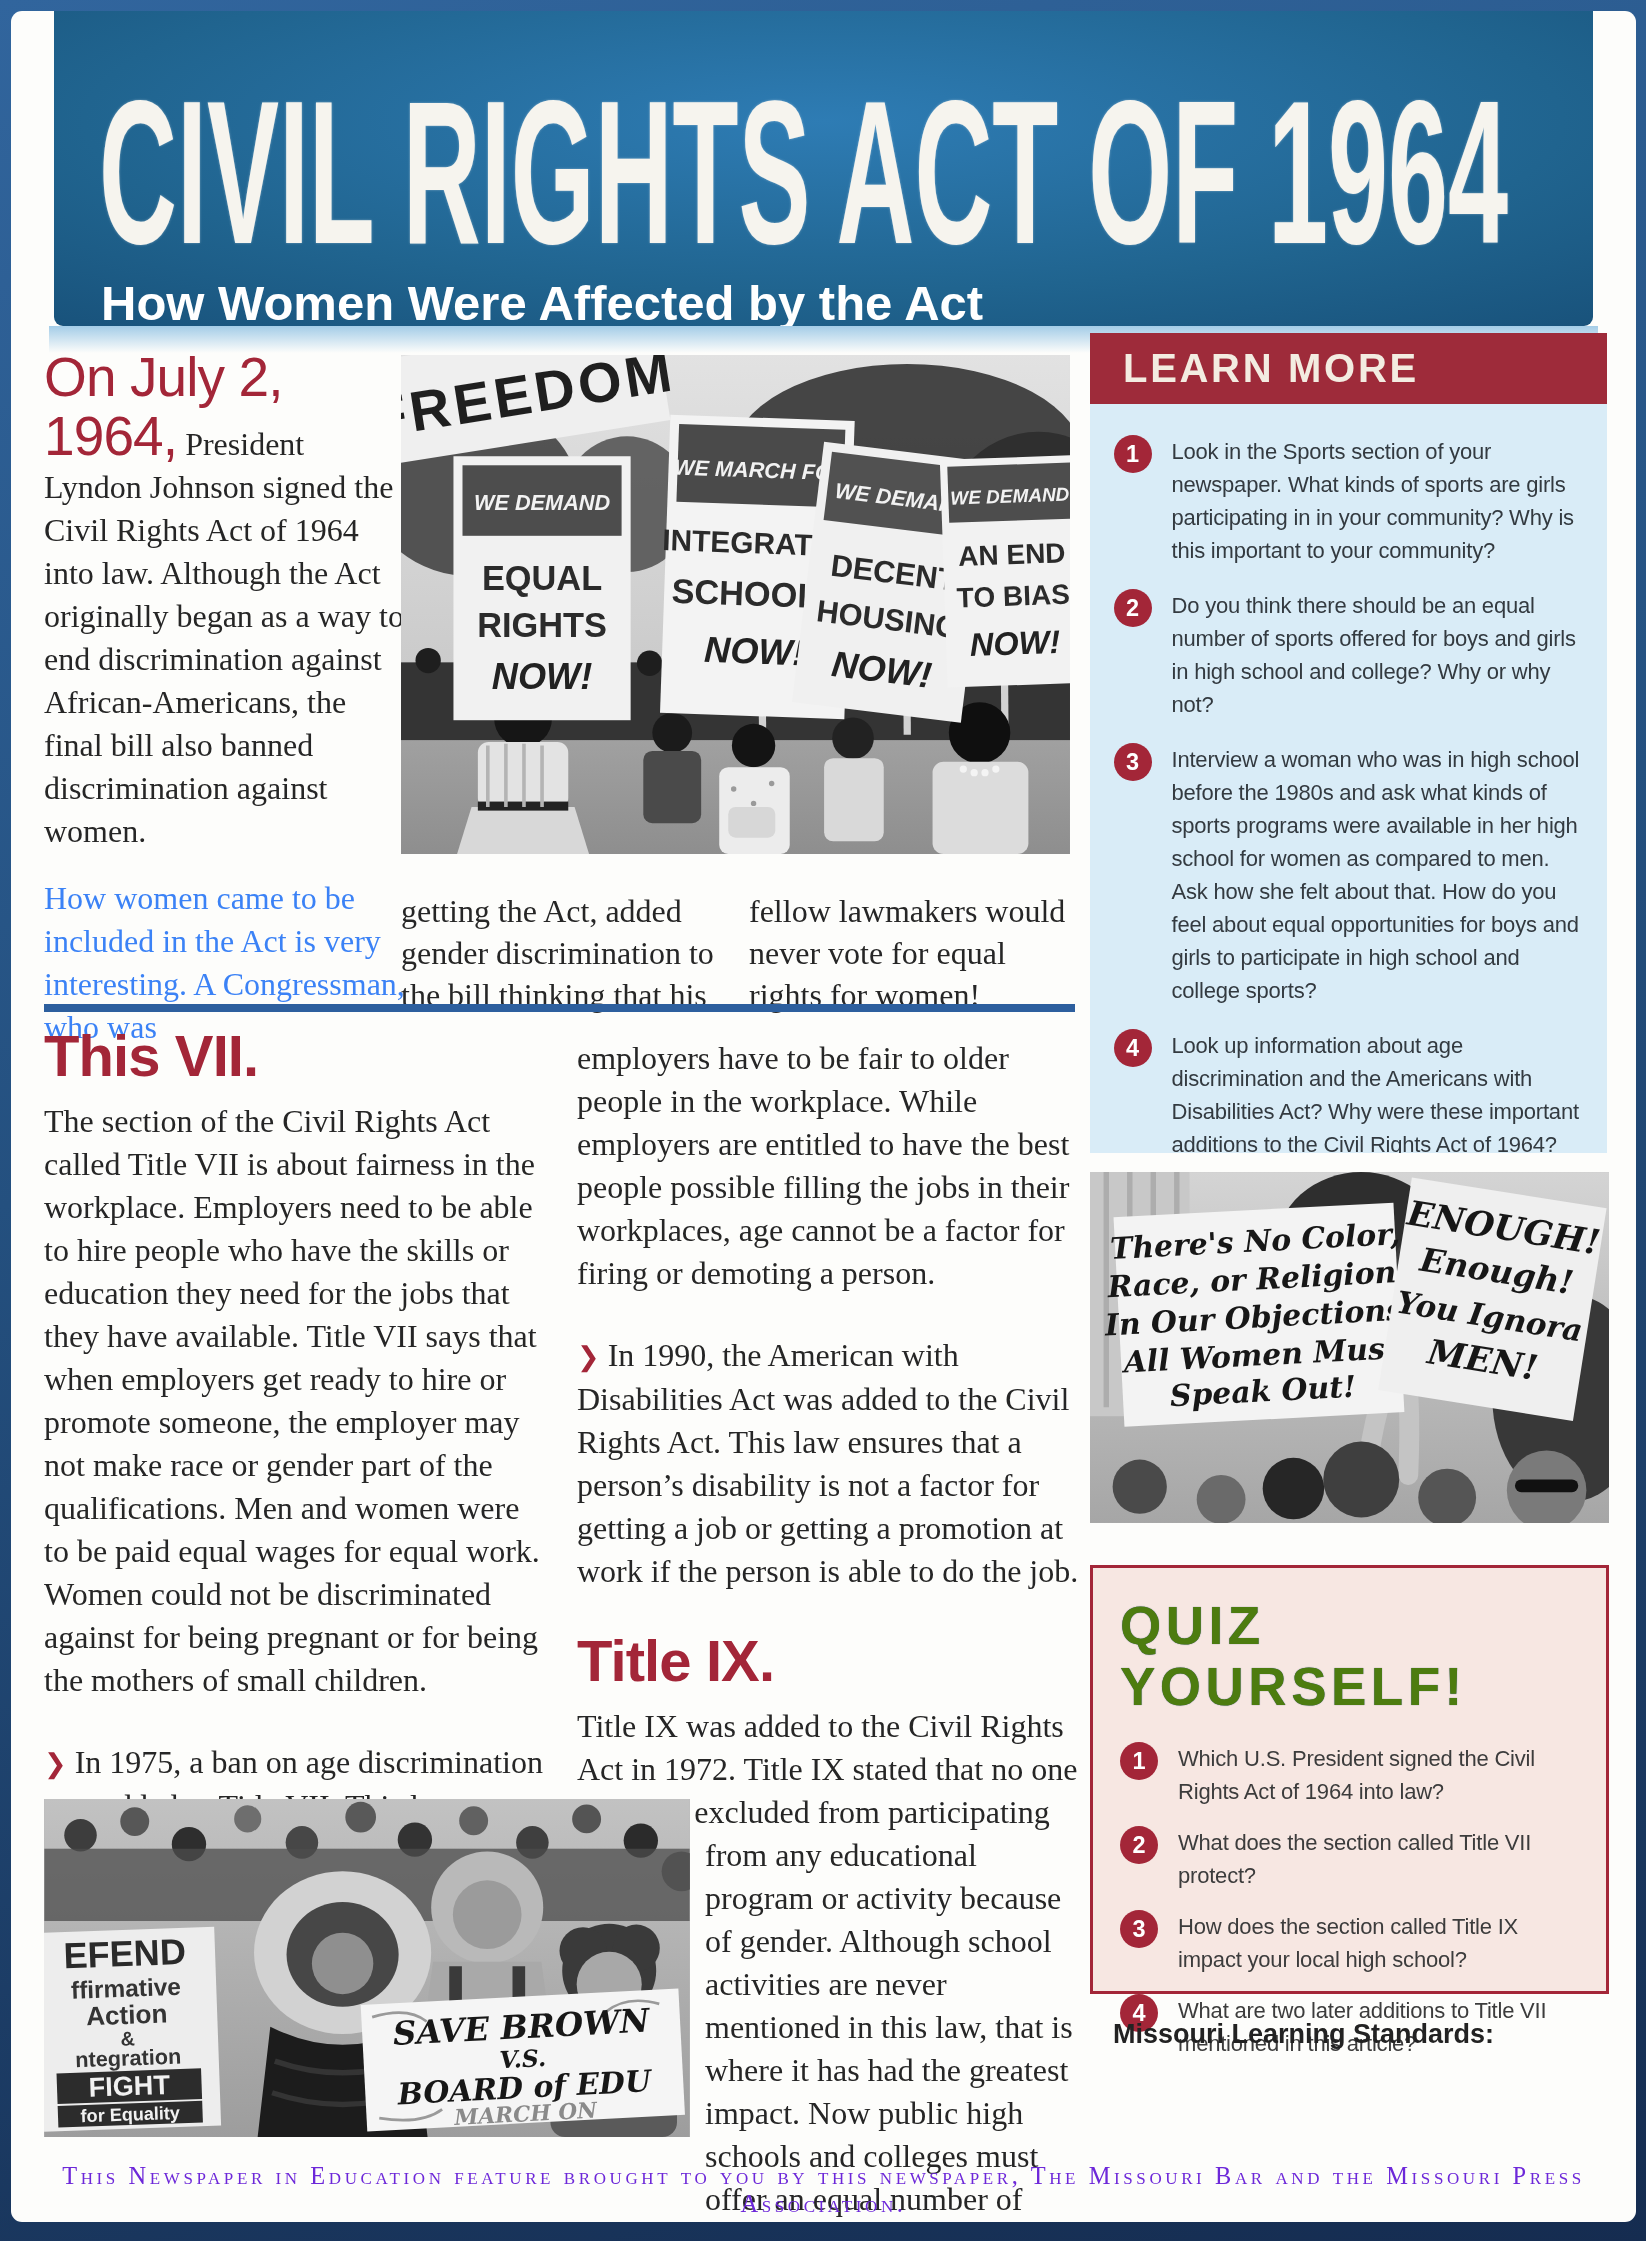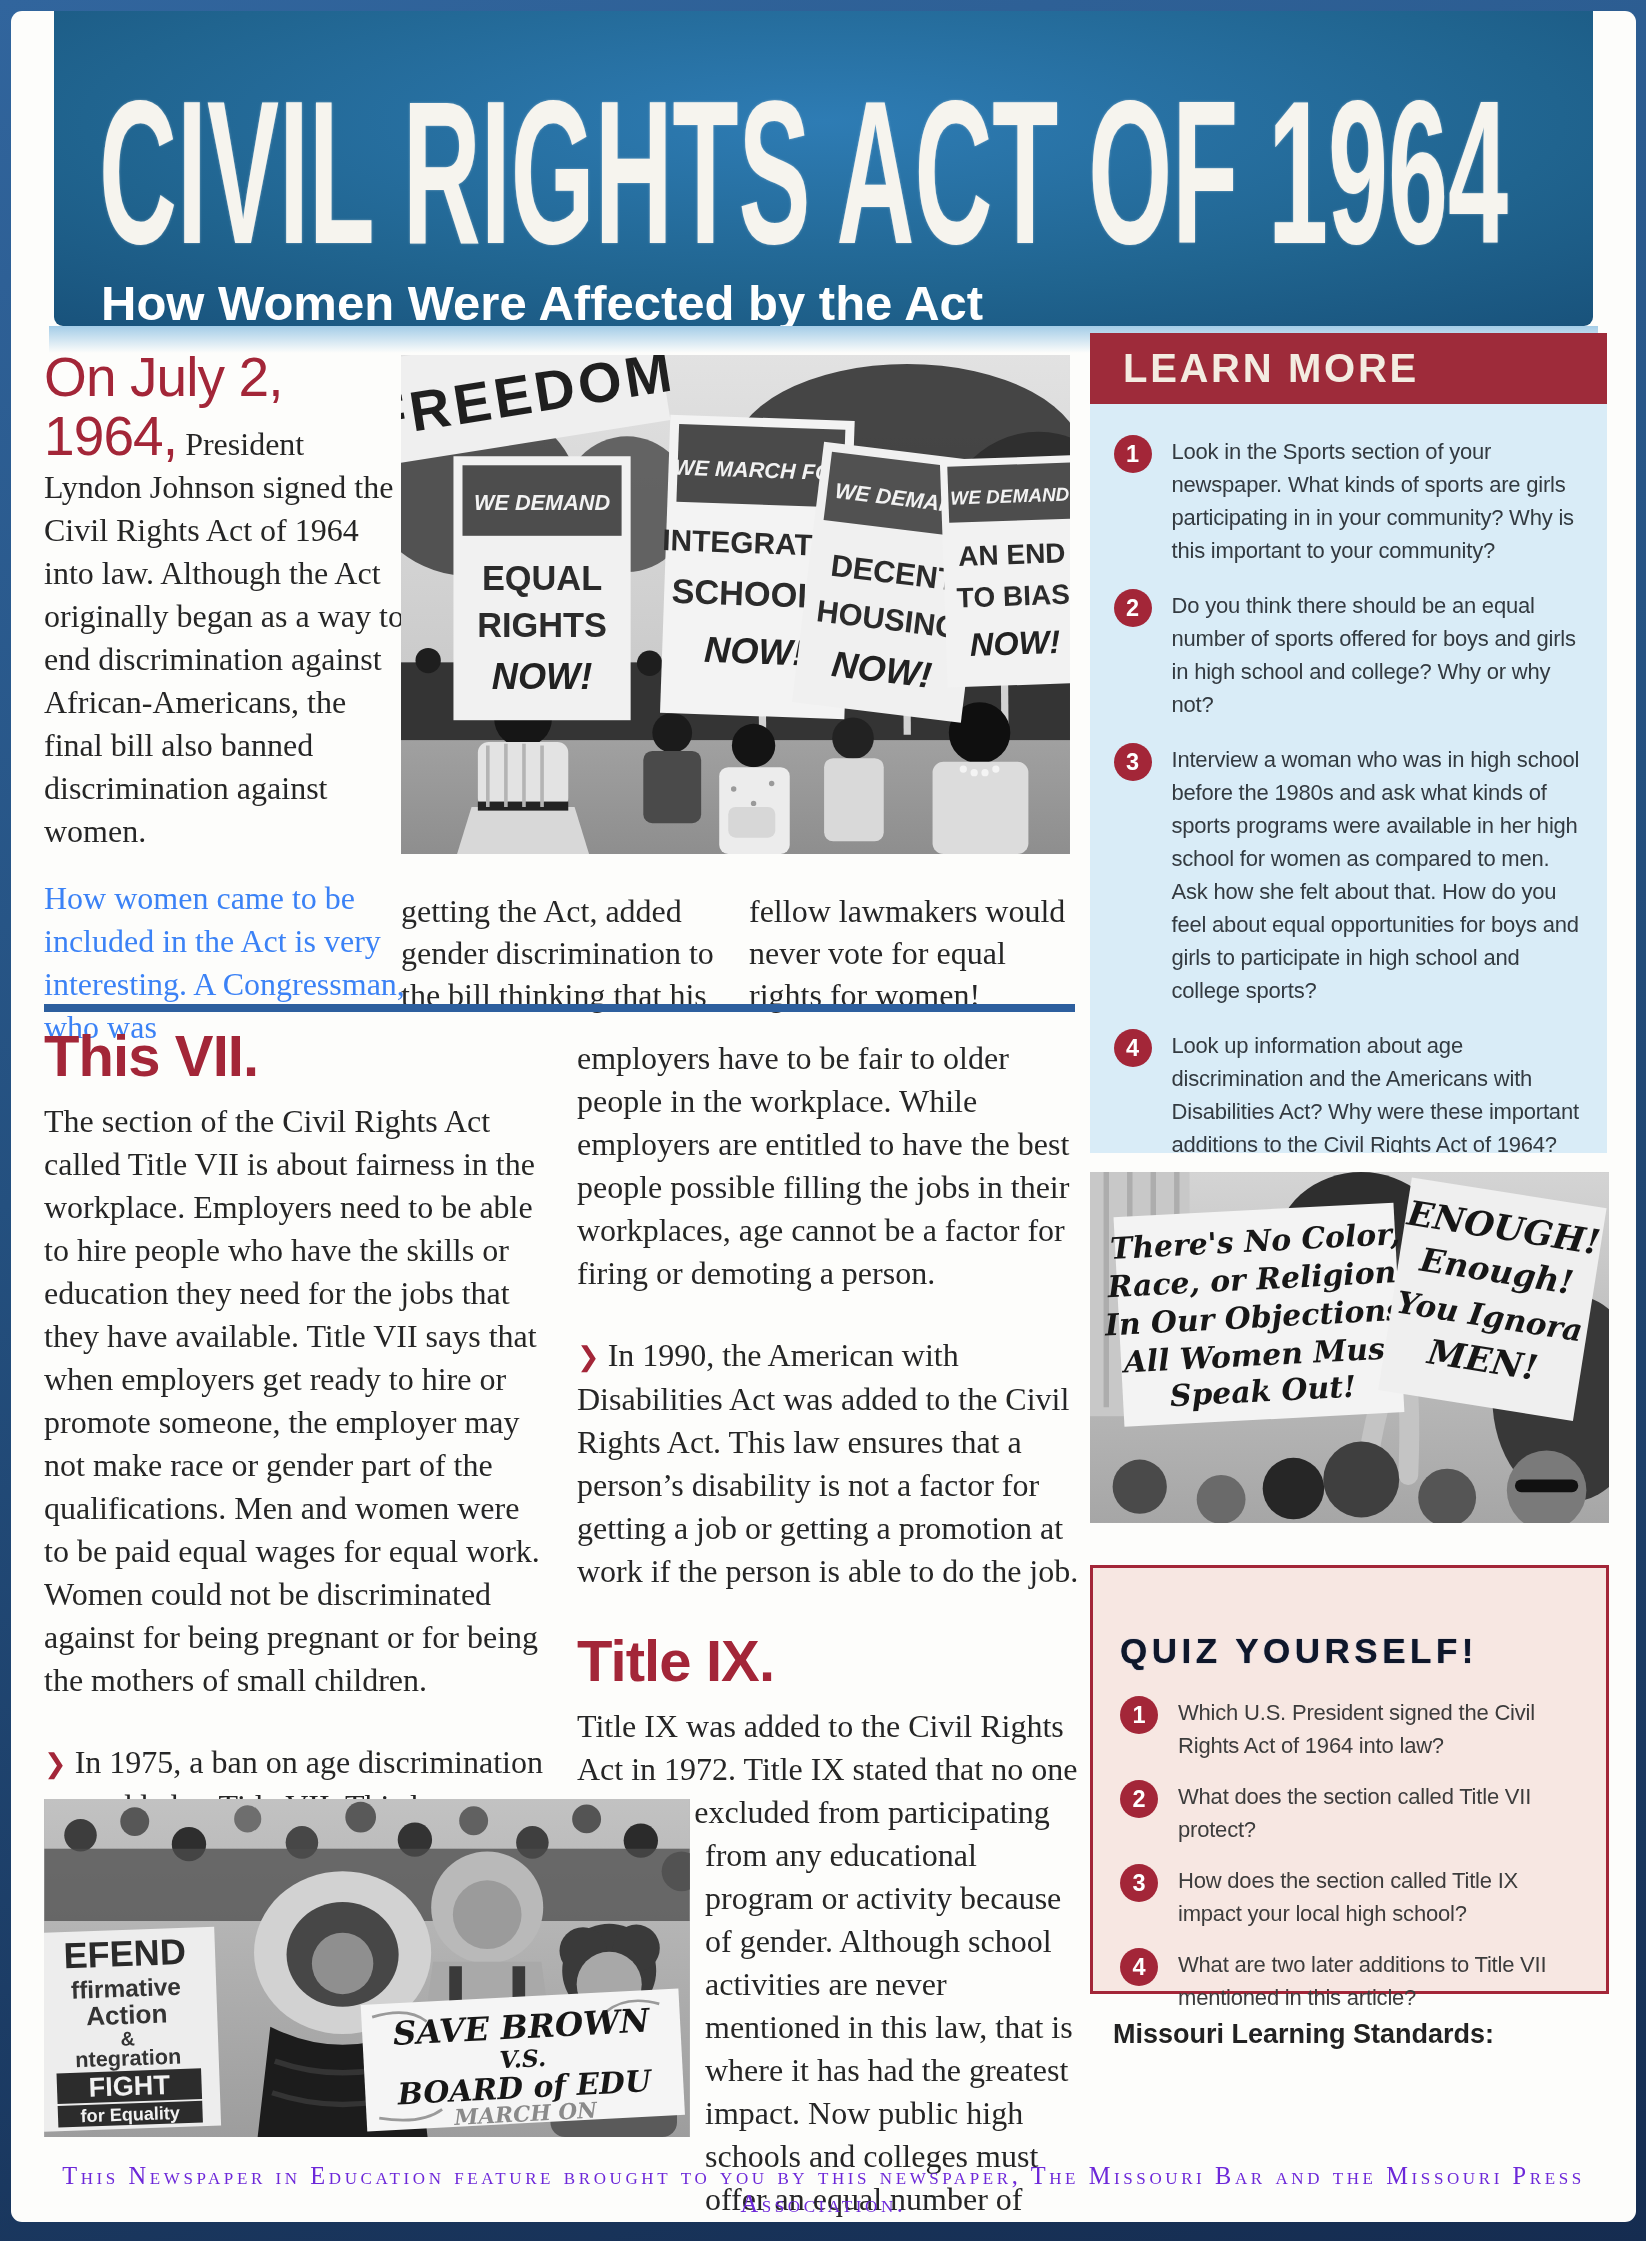--- a/index.html
+++ b/index.html
@@ -89,23 +89,22 @@
   .num-text {
     font-family: "Liberation Sans", sans-serif;
     font-size: 22px; line-height: 33px; color: #333a40; letter-spacing: -0.2px;
   }
   .quiz {
     position: absolute; left: 1079px; top: 1554px; width: 519px; height: 429px;
     background: #f7e7e2; border: 3.6px solid #a32638; padding: 27px 22px 0 27px;
   }
   .quiz-title {
     font-family: "Liberation Sans", sans-serif; font-weight: bold;
-    font-size: 35px; color: #0f172a; letter-spacing: 4.5px; margin-bottom: 25px;
+    font-size: 53px; color: #4d7c0f; letter-spacing: 4.5px; margin-bottom: 25px;
     text-shadow: 0 0 0.9px #2a4878;
-    margin-top: 36px;
   }
   .quiz .num-item { margin-bottom: 18px; }
   .quiz .num-text { color: #3c3c3c; }
 
   .standards { position: absolute; left: 1102px; top: 2005px; width: 496px; }
   .std-head  { font: bold 27px/36px "Liberation Sans", sans-serif; color: #222; }
   .std-codes { font: 23.5px/34px "Liberation Sans", sans-serif; color: #333; }
 
   .page-footer {
     position: absolute; left: 0; right: 0; top: 2151px; text-align: center;

